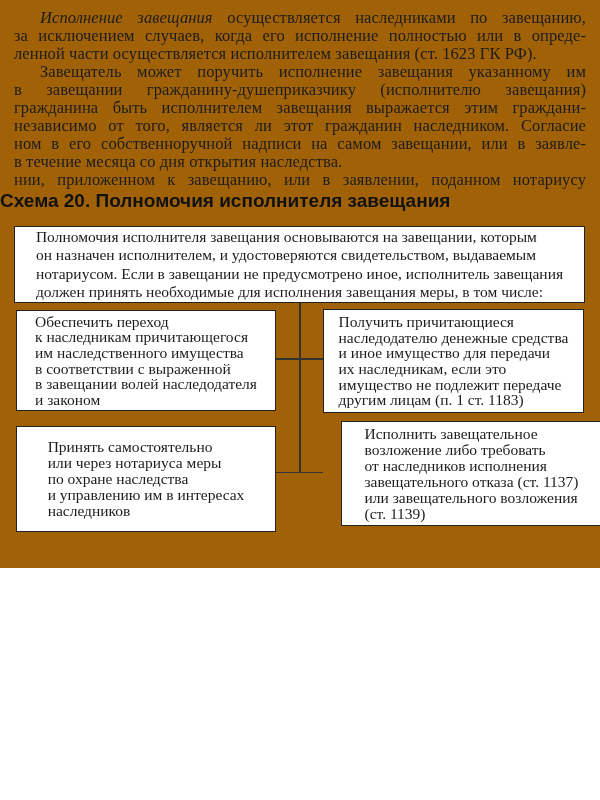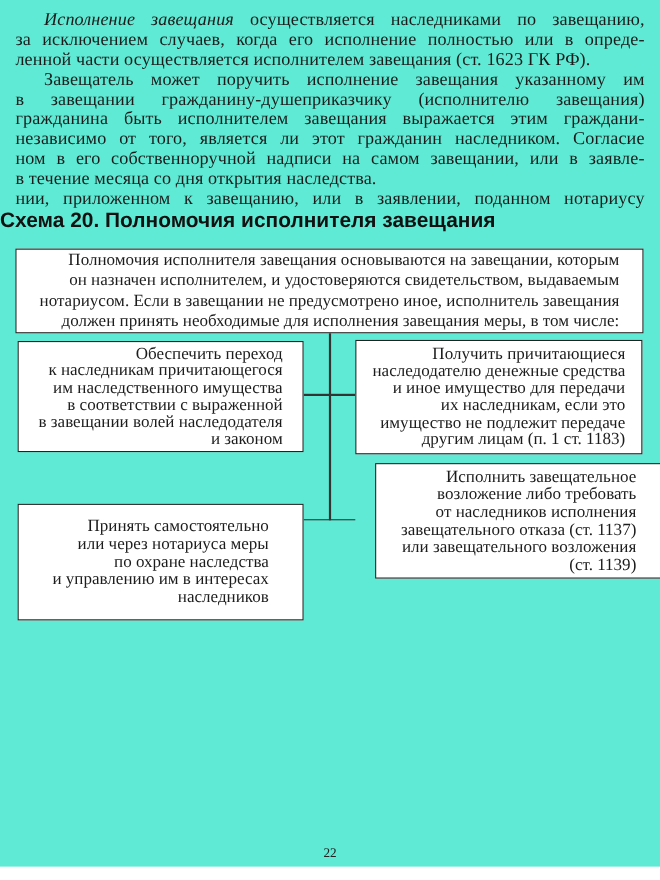--- a/index.html
+++ b/index.html
@@ -1,42 +1,42 @@
 <!DOCTYPE html>
 <html><head>
 <meta charset="utf-8">
 <style>
   html,body{margin:0;padding:0;background:#ffffff;}
   .page{
-    position:relative;width:600px;height:788px;background:#5eead4;overflow:hidden;
+    position:relative;width:600px;height:568px;background:#a16207;overflow:hidden;
     font-family:"Liberation Serif", serif;color:#1c1c1c;
   }
   
   .para{position:absolute;width:572px;font-size:16.5px;line-height:18px;}
   .ln{height:18px;text-align:justify;text-align-last:justify;white-space:nowrap;
       letter-spacing:0.1px;}
   .ln.end{text-align-last:left;white-space:normal;}
   .ln.ind{text-indent:26px;}
   .lead{font-style:italic;}
   
   .schema-title{
     position:absolute;left:0;top:190px;width:600px;text-align:left;
     font-family:"Liberation Sans", sans-serif;font-weight:bold;font-size:19px;
     color:#111;
   }
   
   .fbox{
     position:absolute;box-sizing:border-box;border:1.5px solid #222;background:#fff;
-    display:flex;align-items:center;justify-content:center;text-align:right;
+    display:flex;align-items:center;justify-content:center;text-align:left;
     white-space:pre-line;font-size:15.5px;color:#1c1c1c;
   }
   .root-box{left:14px;top:226px;width:571px;height:77px;line-height:18.4px;padding:0 6px;}
   .box-tl{left:16px;top:310px;width:260px;height:101px;line-height:15.6px;}
   .box-tr{left:323px;top:309px;width:261px;height:104px;line-height:15.6px;}
-  .box-bl{left:16px;top:426px;width:260px;height:106px;line-height:16px;margin-top:32px;}
+  .box-bl{left:16px;top:426px;width:260px;height:106px;line-height:16px;}
   .box-br{left:323px;top:421px;width:261px;height:105px;line-height:16px;margin-left:18px;}
   
   .conn{position:absolute;background:#333;}
   .v-line{left:299px;top:303px;width:1.5px;height:170px;}
   .h-line-top{left:276px;top:358px;width:47px;height:1.5px;}
   .h-line-bottom{left:276px;top:471.5px;width:47px;height:1.5px;}
   
   .page-number{position:absolute;left:0;top:768px;width:600px;text-align:center;
     font-size:12px;color:#222;}
   .page-rule{position:absolute;left:246px;top:789px;width:110px;height:1.5px;background:#555;}

